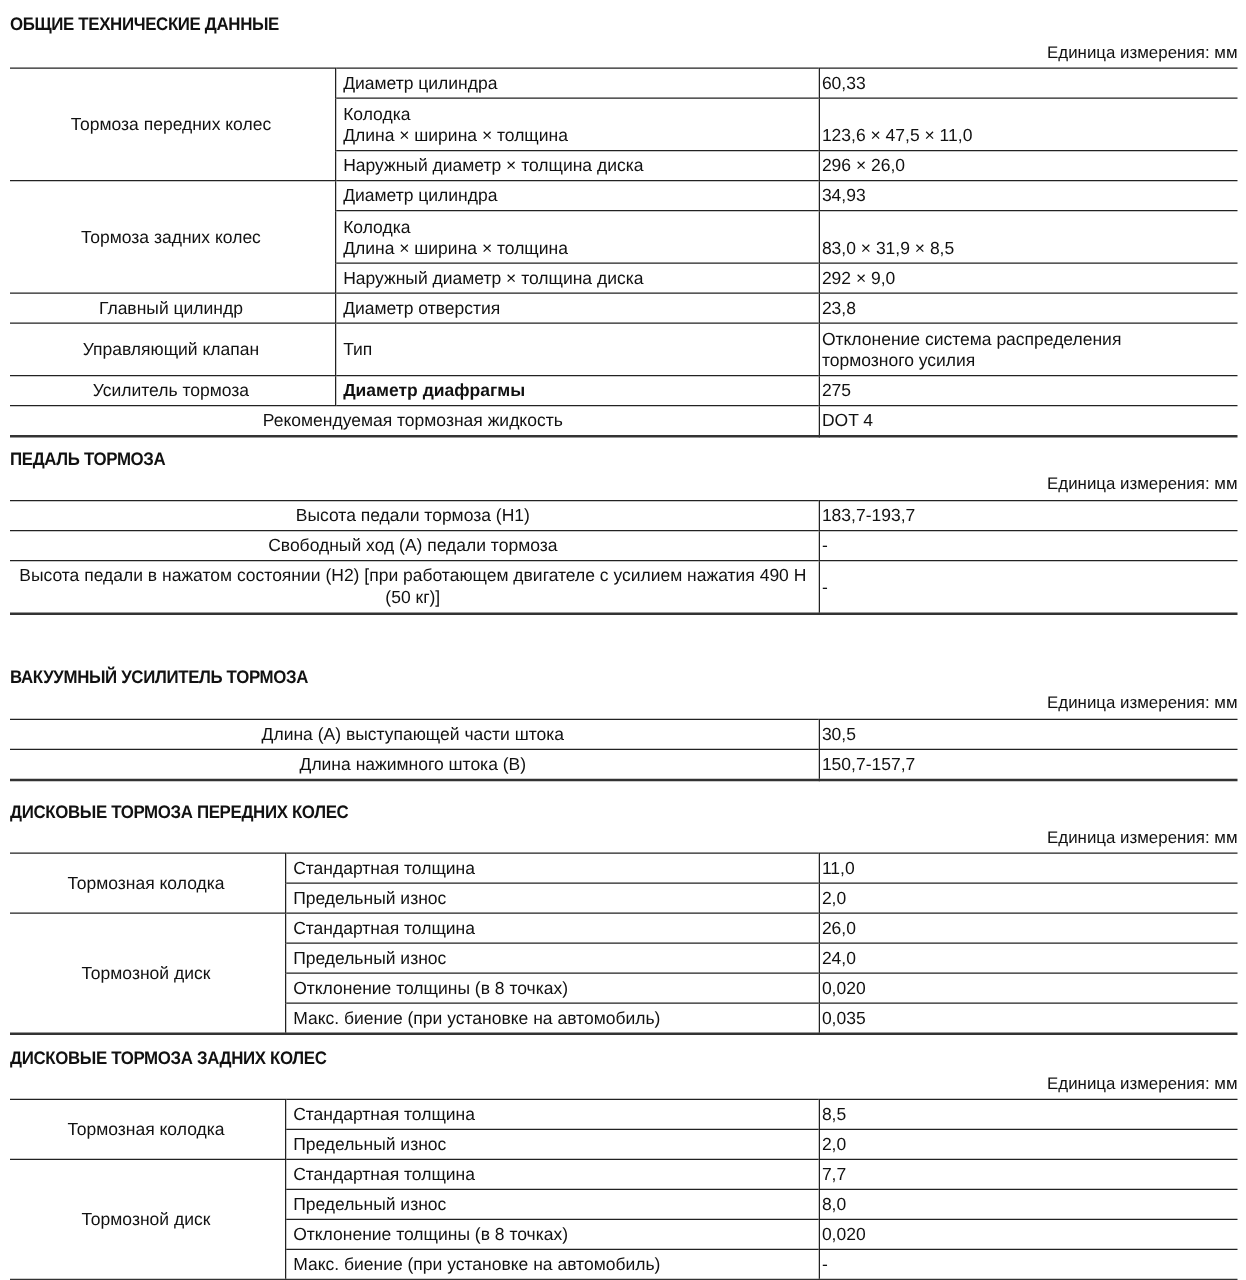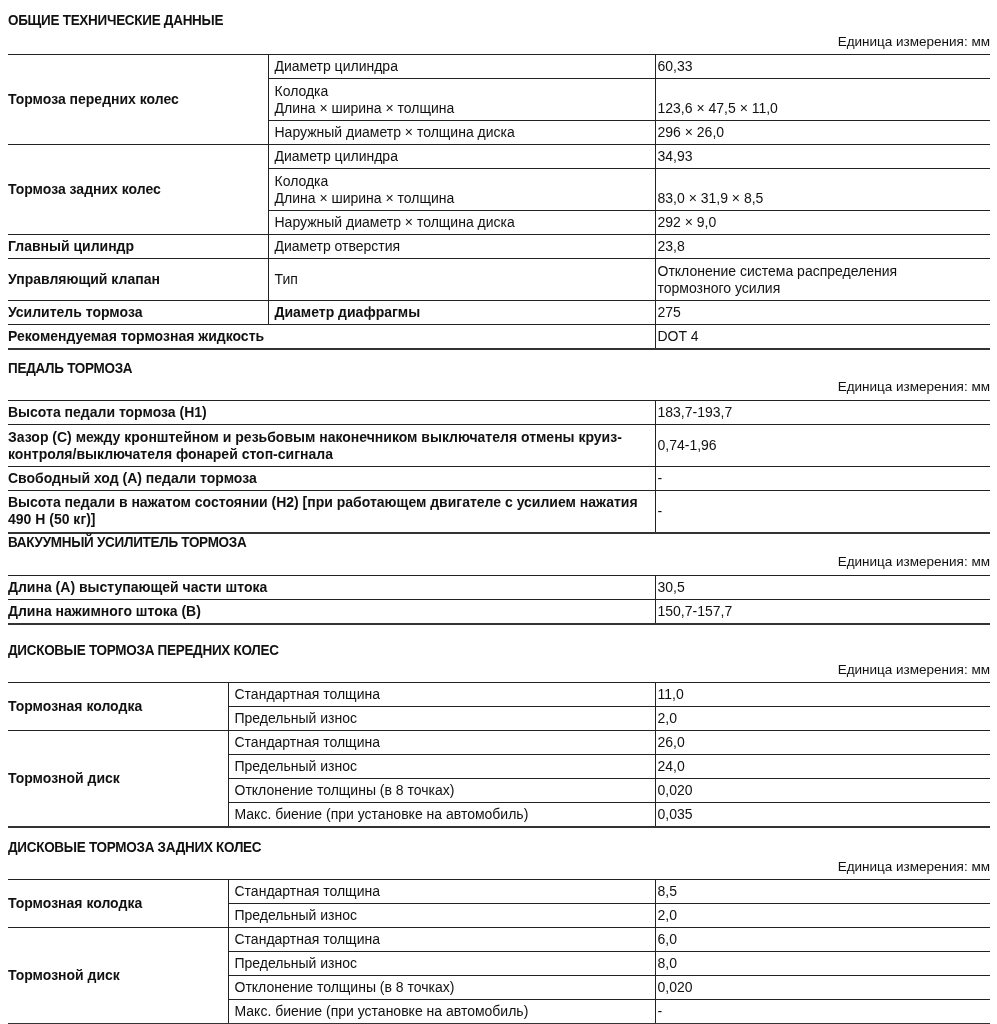--- a/index.html
+++ b/index.html
@@ -6,21 +6,21 @@
   body { width:997px; height:1024px; position:relative; overflow:hidden;
          font-family:"Liberation Sans", sans-serif; color:#111; font-size:14px; }
   .section { position:absolute; left:8px; width:982px; }
   .sec-title { font-family:"Liberation Sans", sans-serif; font-weight:bold; font-size:14.5px;
                letter-spacing:-0.3px; transform:scaleX(0.93); transform-origin:left; white-space:nowrap; }
   .unit { position:absolute; right:0; font-size:13.5px; white-space:nowrap; }
   table { position:absolute; left:0; width:982px; border-collapse:collapse; table-layout:fixed; }
   td { font-size:14px; padding:0 2px; line-height:17px; vertical-align:middle; }
   tr { border-top:1.5px solid #222; }
   table { border-bottom:2px solid #333; }
-  td.c1 { text-align:left; padding-left:0;font-weight:bold; }
+  td.c1 { text-align:center; padding-left:0; }
   td.c2 { text-align:left; border-left:1.5px solid #222; padding-left:6px; }
   td.c3 { text-align:left; border-left:1.5px solid #222; }
   td.bold { font-weight:bold; }
 </style>
 </head>
 <body>
 
 <div class="section" style="top:12px;">
   <div class="sec-title">ОБЩИЕ ТЕХНИЧЕСКИЕ ДАННЫЕ</div>
   <div class="unit" style="top:22px;">Единица измерения: мм</div>
@@ -95,24 +95,20 @@
   <table style="top:40px;">
     <colgroup>
         <col style="width:647px">
         <col style="width:335px">
       </colgroup>
     <tbody>
         <tr style="height:24px;">
       <td class="c1">Высота педали тормоза (H1)</td>
       <td class="c3">183,7-193,7</td>
     </tr>
-    <tr style="height:42px;">
-      <td class="c1">Зазор (C) между кронштейном и резьбовым наконечником выключателя отмены круиз-контроля/выключателя фонарей стоп-сигнала</td>
-      <td class="c3">0,74-1,96</td>
-    </tr>
     <tr style="height:24px;">
       <td class="c1">Свободный ход (A) педали тормоза</td>
       <td class="c3">-</td>
     </tr>
     <tr style="height:42px;">
       <td class="c1">Высота педали в нажатом состоянии (H2) [при работающем двигателе с усилием нажатия 490 Н (50 кг)]</td>
       <td class="c3">-</td>
     </tr>
   </tbody>
     </table>
@@ -194,21 +190,21 @@
       <td class="c2">Стандартная толщина</td>
       <td class="c3">8,5</td>
     </tr>
     <tr style="height:24px;">
       <td class="c2">Предельный износ</td>
       <td class="c3">2,0</td>
     </tr>
     <tr style="height:24px;">
       <td class="c1" rowspan="4">Тормозной диск</td>
       <td class="c2">Стандартная толщина</td>
-      <td class="c3">6,0</td>
+      <td class="c3">7,7</td>
     </tr>
     <tr style="height:24px;">
       <td class="c2">Предельный износ</td>
       <td class="c3">8,0</td>
     </tr>
     <tr style="height:24px;">
       <td class="c2">Отклонение толщины (в 8 точках)</td>
       <td class="c3">0,020</td>
     </tr>
     <tr style="height:24px;">

